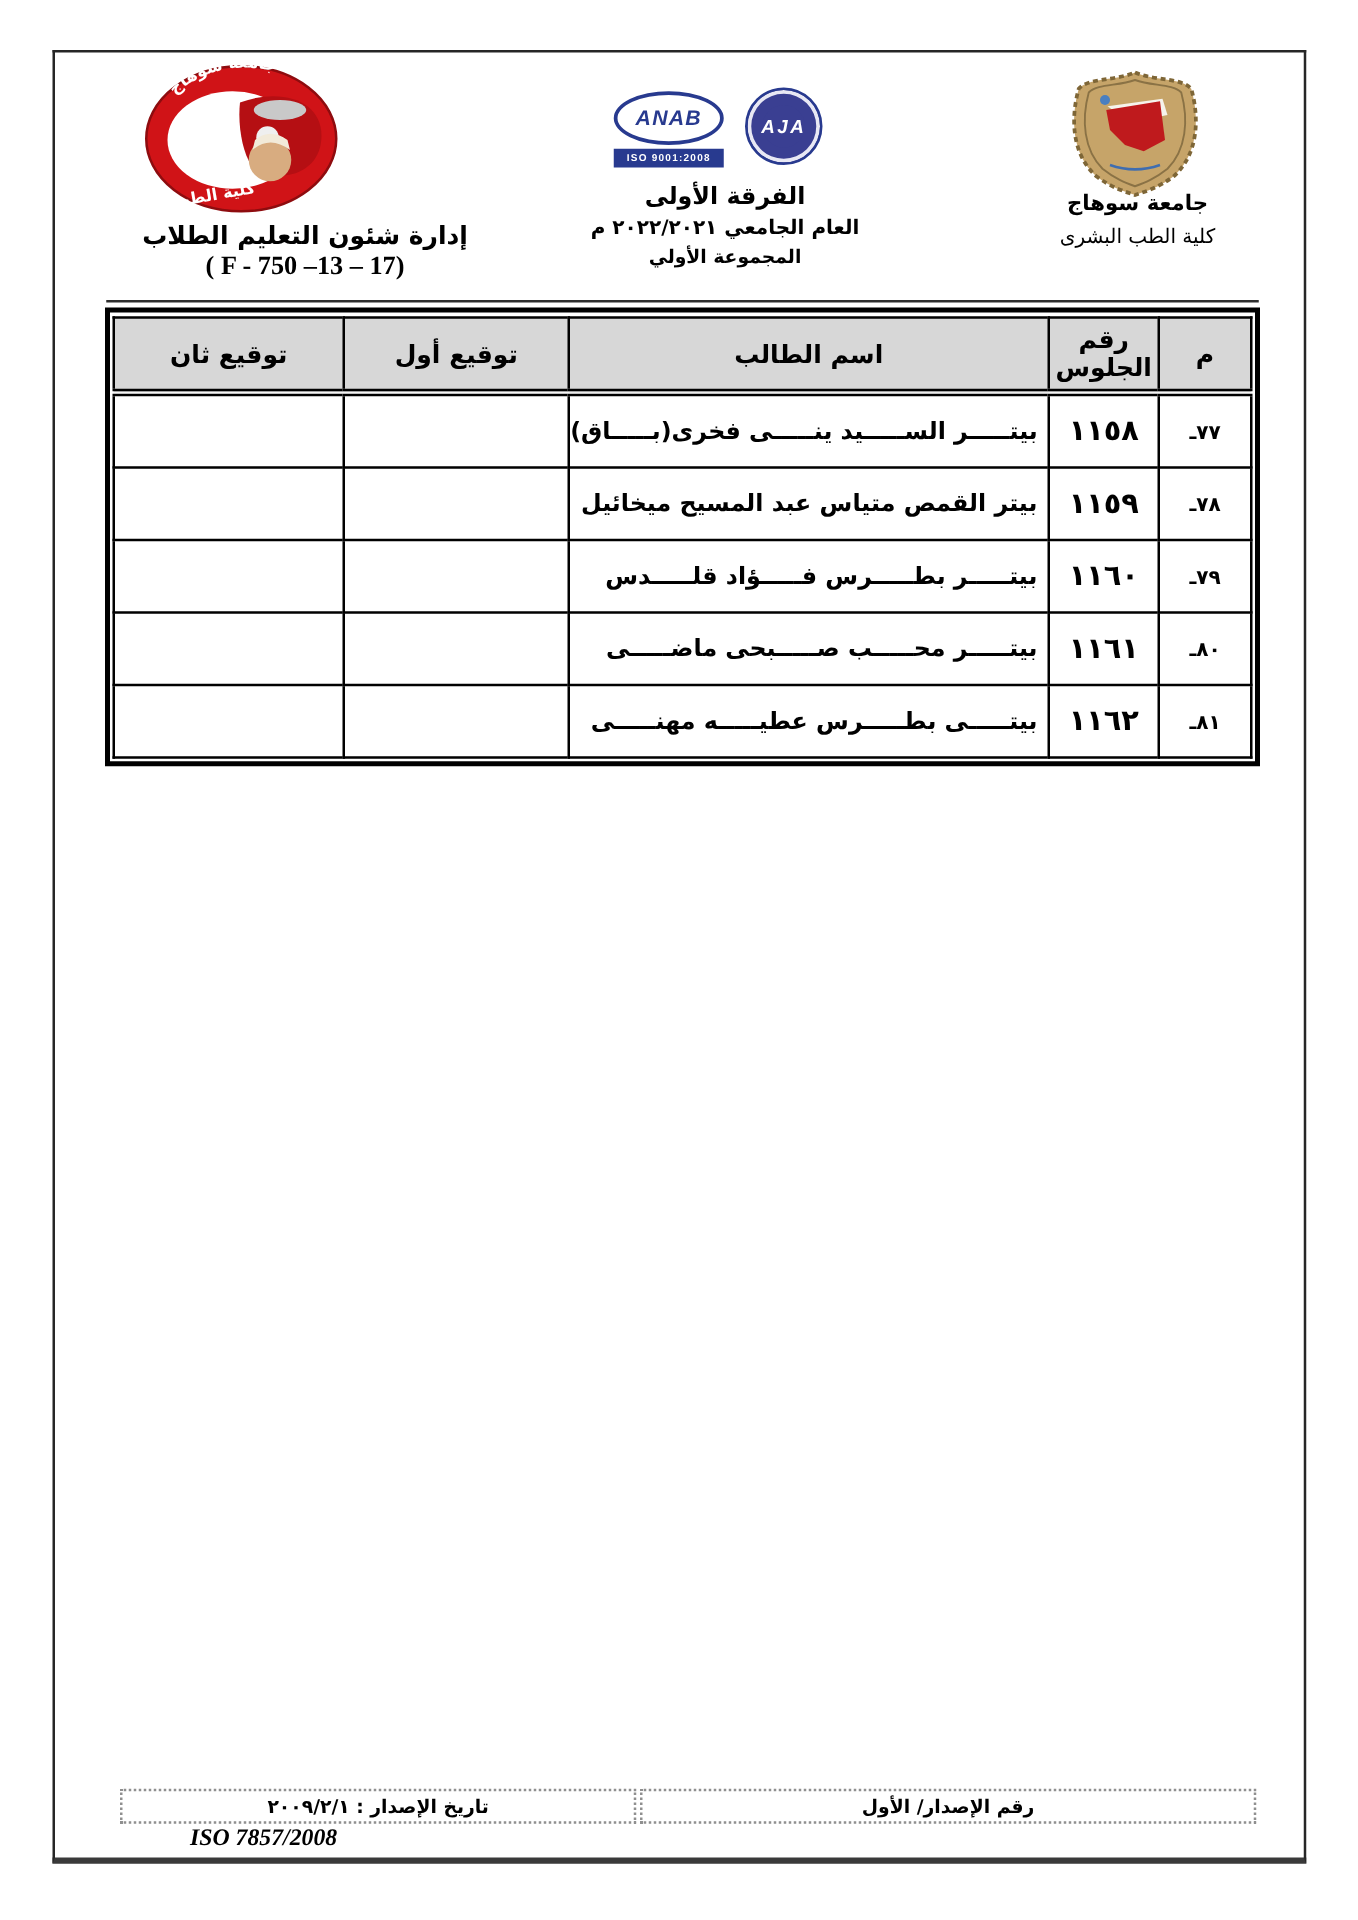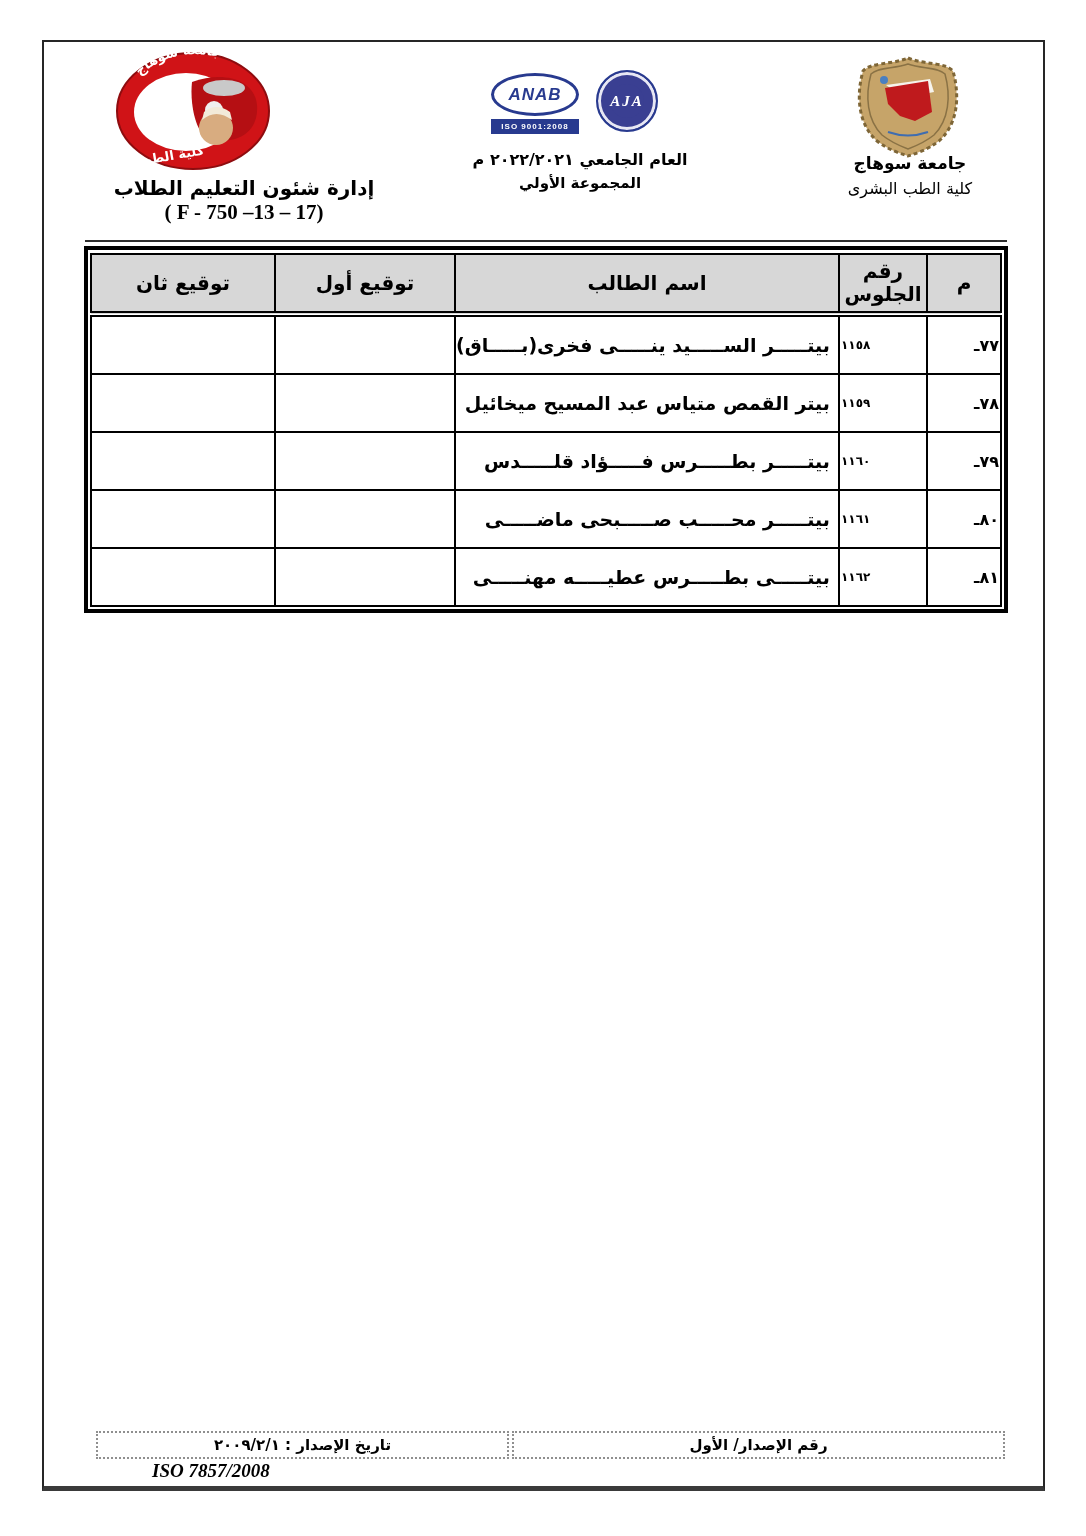--- a/index.html
+++ b/index.html
@@ -33,34 +33,34 @@
   .anab span{font-style:italic;font-weight:bold;font-size:17px;color:#283a8f;
     font-family:"Liberation Sans",sans-serif;letter-spacing:1px;}
   .anab-bar{left:491px;top:119px;width:88px;height:15px;background:#283a8f;color:#fff;
     display:flex;align-items:center;justify-content:center;font-size:8px;font-weight:bold;
     font-family:"Liberation Sans",sans-serif;letter-spacing:1px;}
   .aja{left:596px;top:70px;width:62px;height:62px;border-radius:50%;
     background:#3a3f92;border:2px solid #283a8f;box-sizing:border-box;
     box-shadow:inset 0 0 0 3px #e8e8f4, inset 0 0 0 12px #3a3f92;
     display:flex;align-items:center;justify-content:center;}
   .aja span{color:#fff;font-weight:bold;font-style:italic;font-size:15px;
-    font-family:Liberation Serif, serif;letter-spacing:2px;}
+    font-family:Liberation Sans, sans-serif;letter-spacing:2px;}
   .shield{left:848px;top:54px;width:120px;height:106px;}
   
   .top-rule{left:85px;top:240px;width:922px;height:0;border-top:2px solid #2e2e2e;}
   
   .tablewrap{left:84px;top:246px;width:924px;border:4px solid #000;
     padding:3px 2px 2px 2px;box-sizing:border-box;background:#fff;}
   table{width:100%;border-collapse:collapse;direction:rtl;table-layout:fixed;}
   th,td{border:2px solid #000;box-sizing:border-box;}
   thead th{background:#d7d7d7;height:60px;font-size:20px;font-weight:bold;
     border-bottom:6px double #000;line-height:1.15;padding:0 2px;}
   tbody td{height:43px;background:#fff;}
-  td.idx{font-size:16px;font-weight:bold;text-align:right;}
-  td.seat{font-size:12px;font-weight:bold;text-align:left;letter-spacing:7px;}
+  td.idx{font-size:16px;font-weight:bold;text-align:center;}
+  td.seat{font-size:23px;font-weight:bold;text-align:center;letter-spacing:7px;}
   td.name{font-size:19px;font-weight:bold;text-align:right;padding:17px 8px;
     white-space:nowrap;overflow:hidden;}
   
   .fbox{height:28px;border:2px dotted #8f8f8f;box-sizing:border-box;background:#fff;
     display:flex;align-items:center;justify-content:center;
     font-size:15px;font-weight:bold;direction:rtl;}
   .fbox.issue-no{left:512px;top:1431px;width:493px;}
   .fbox.issue-date{left:96px;top:1431px;width:413px;}
   .iso{left:152px;top:1460px;font-family:"Liberation Serif",serif;
     font-style:italic;font-weight:bold;font-size:19px;direction:ltr;}
@@ -88,20 +88,21 @@
 <div class="abs hdr-left-code">( F - 750 –13 – 17)</div>
 
 <div class="abs anab">
   <span>ANAB</span>
 </div>
 <div class="abs anab-bar">ISO 9001:2008</div>
 <div class="abs aja">
   <span>AJA</span>
 </div>
 <div class="abs hdr-center">
+  <div class="l1">الفرقة الأولى</div>
   <div class="l2"><span>العام الجامعي</span> <span class="yr">٢٠٢٢/٢٠٢١ م</span></div>
   <div class="l3">المجموعة الأولي</div>
 </div>
 
 <svg class="abs shield" viewBox="0 0 120 106">
   <path d="M60,4 C77,11 97,8 105,17 C112,42 110,70 91,87 C79,96 69,99 60,102 C51,99 41,96 29,87 C10,70 8,42 15,17 C23,8 43,11 60,4 Z" fill="#c6a469" stroke="#7e6637" stroke-width="3" stroke-dasharray="4,3"></path>
   <path d="M60,10 C74,15 90,13 97,20 C103,42 101,66 86,81 C76,89 68,92 60,95 C52,92 44,89 34,81 C19,66 17,42 23,20 C30,13 46,15 60,10 Z" fill="none" stroke="#8a7245" stroke-width="1.5"></path>
   <path d="M38,31 L82,25 L86,38 L56,44 Z" fill="#f6f3ec"></path>
   <path d="M37,34 L80,27 L84,58 L67,67 L52,62 L40,50 Z" fill="#bf1a1d"></path>
   <circle cx="36" cy="26" r="4" fill="#4a7fc1"></circle>

